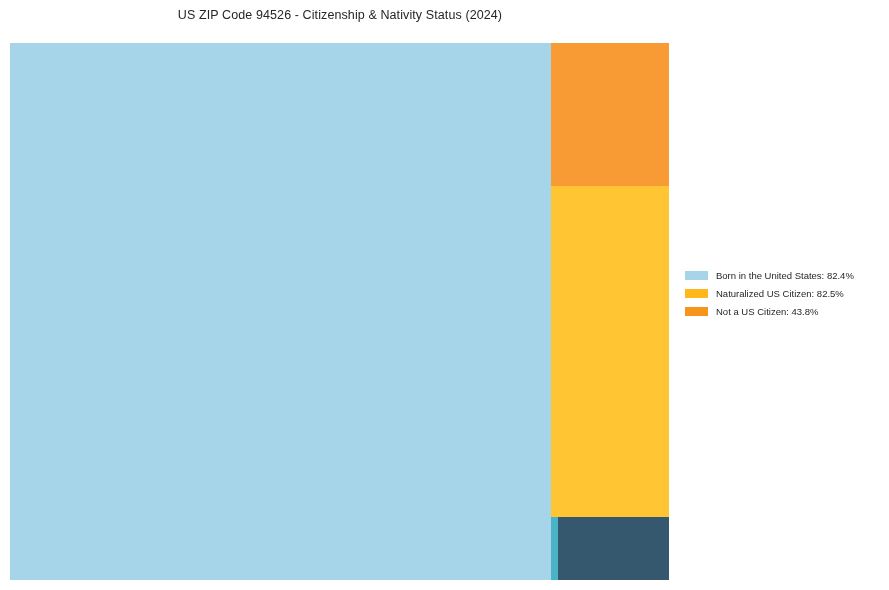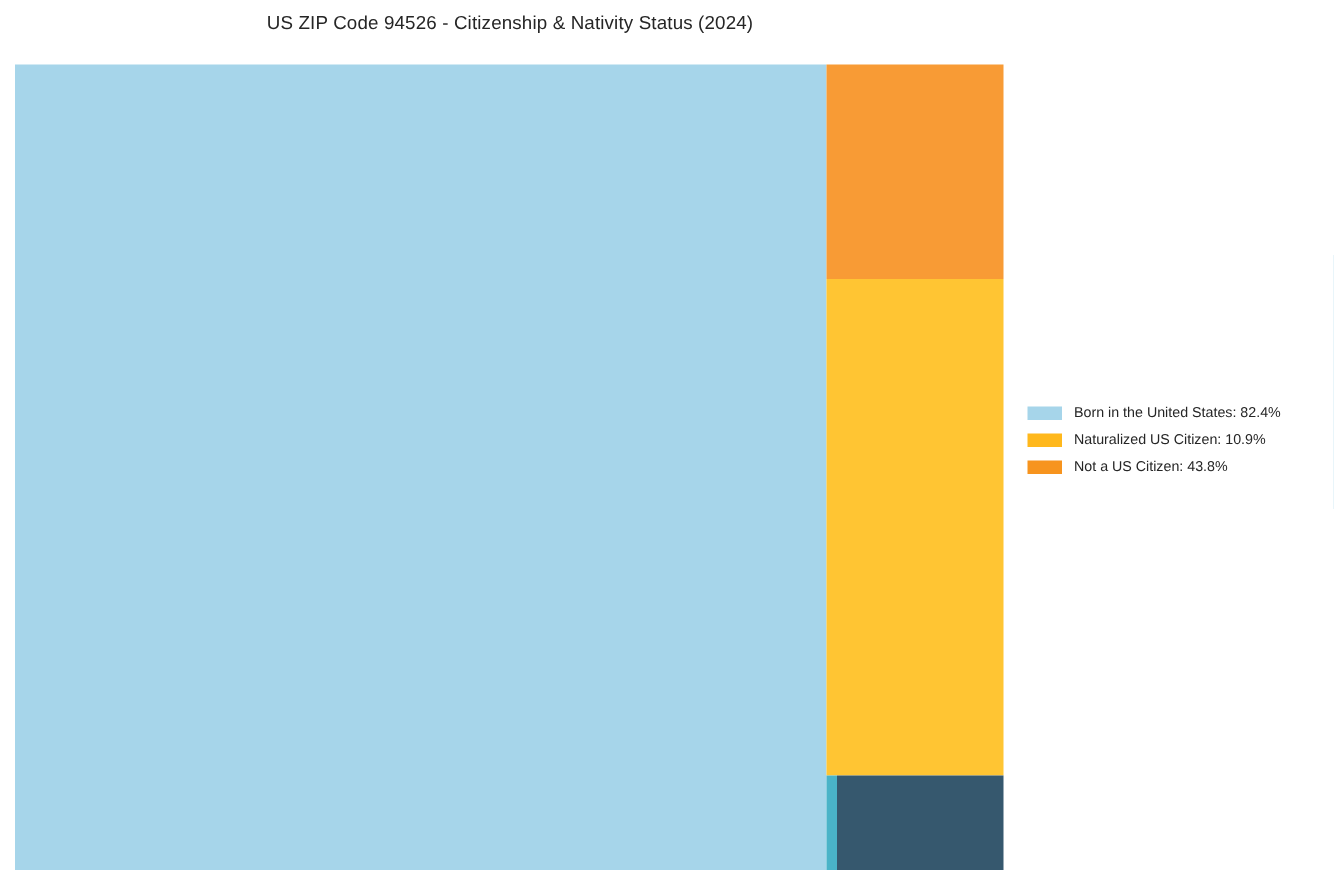--- a/index.html
+++ b/index.html
@@ -170,21 +170,21 @@
 
     <div class="legend-row">
       <span class="legend-swatch" style="background-color: rgb(166, 213, 234);"></span>
       <span class="legend-label">Born in the United States: 82.4%</span>
     </div>
 
 
 
     <div class="legend-row">
       <span class="legend-swatch" style="background-color: rgb(255, 184, 28);"></span>
-      <span class="legend-label">Naturalized US Citizen: 10.9%</span>
+      <span class="legend-label">Naturalized US Citizen: 82.5%</span>
     </div>
 
     <div class="legend-row">
       <span class="legend-swatch" style="background-color: rgb(247, 148, 30);"></span>
       <span class="legend-label">Not a US Citizen: 43.8%</span>
     </div>
 
   </div>
 </div>
 

